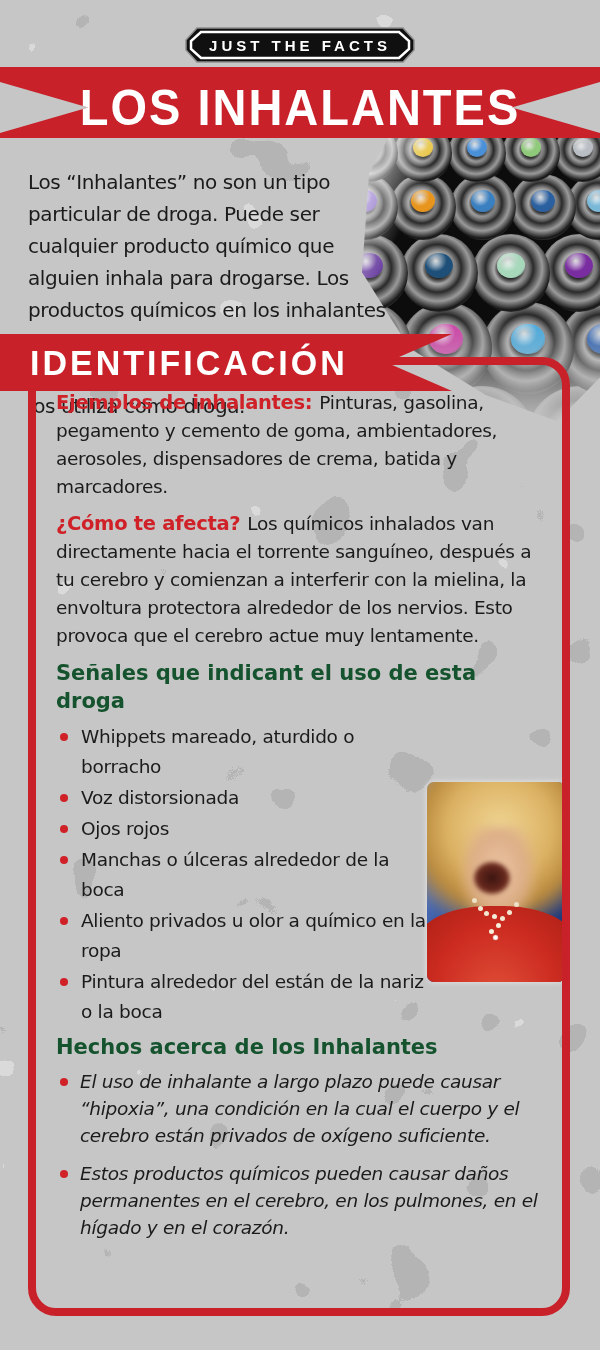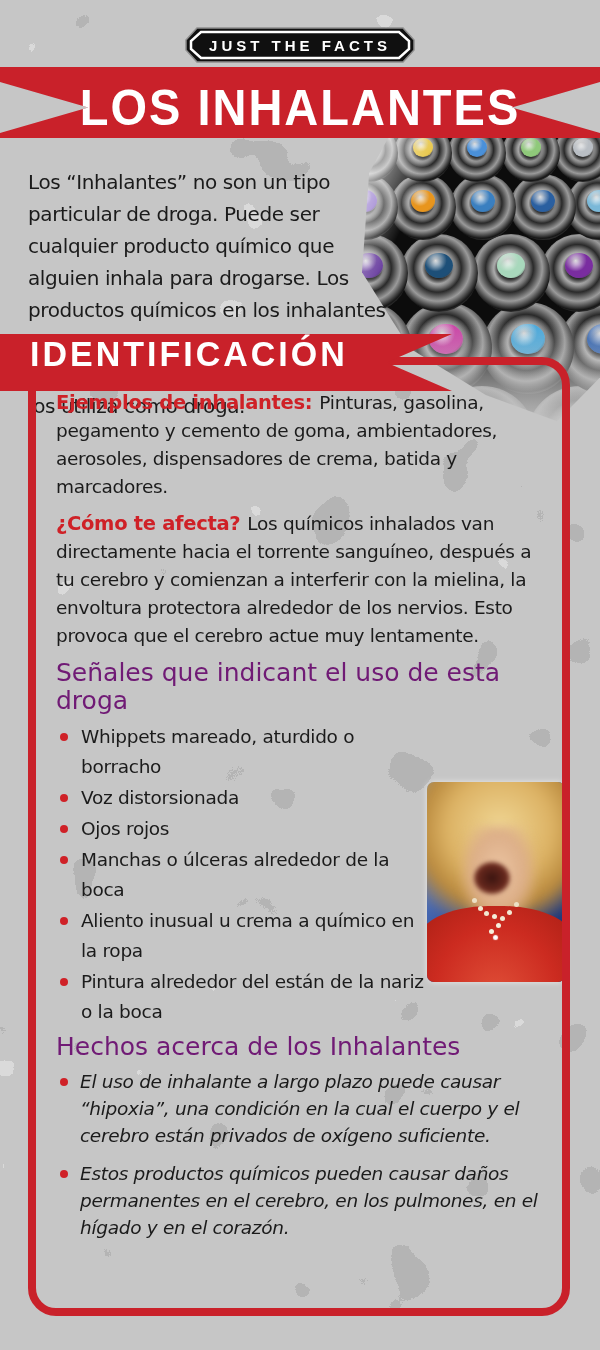--- a/index.html
+++ b/index.html
@@ -33,31 +33,31 @@
      background:radial-gradient(circle at 48% 44%,#e6e6e6 6%,#4c4c4c 16%,#b5b5b5 26%,#2a2a2a 40%,#9a9a9a 55%,#161616 70%,#777 82%,#050505 93%);}
   #cans .cap{position:absolute;left:32%;top:24%;width:36%;height:33%;border-radius:50%;
      box-shadow:0 3px 5px rgba(0,0,0,.65);}
   #cans .fade{position:absolute;left:0;top:0;width:100%;height:100%;
      background:linear-gradient(to bottom,rgba(198,198,198,0) 62%,rgba(198,198,198,.75) 88%,#c6c6c6 100%),
                 linear-gradient(115deg,rgba(255,255,255,.9) 0%,rgba(255,255,255,0) 22%);}
 
   
   #banner{left:0;top:334px;width:452px;height:57px;background:#c9212a;z-index:4;
      clip-path:polygon(0 0,100% 0,85.5% 50%,100% 100%,0 100%);
-     display:flex;align-items:flex-start;}
+     display:flex;align-items:center;}
   #banner-title{color:#fff;font-weight:bold;font-size:34px;letter-spacing:3px;
      padding-left:30px;transform:scaleY(1.05);white-space:nowrap;}
 
   
   #ibox{left:28px;top:357px;width:542px;min-height:959px;box-sizing:border-box;
      border:8px solid #c9212a;border-radius:28px;z-index:3;padding:24px 18px 0 20px;
      font-family:"DejaVu Sans",sans-serif;}
   #ibox p{margin:0 0 9px;font-size:18.5px;line-height:28px;letter-spacing:-0.3px;}
   .red-label{color:#cf2127;font-weight:bold;font-size:19.5px;margin-right:7px;}
-  .red-heading{color:#701a75;font-weight:normal;font-size:25px;line-height:28px;margin:2px 0 7px;}
+  .red-heading{color:#14532d;font-weight:bold;font-size:21px;line-height:28px;margin:2px 0 7px;}
   .blist{margin:0 0 6px;}
   .bitem{display:flex;font-size:18.5px;line-height:30px;letter-spacing:-0.3px;margin-bottom:1px;}
   .bitem .dot{flex:0 0 auto;width:8px;height:8px;border-radius:50%;background:#cf2127;margin:11px 13px 0 4px;}
   #senales-list{width:378px;}
   .fitem{display:flex;font-size:18.5px;line-height:27px;letter-spacing:-0.3px;margin-bottom:11px;font-style:italic;}
   .fitem .dot{flex:0 0 auto;width:8px;height:8px;border-radius:50%;background:#cf2127;margin:10px 12px 0 4px;}
 
   
   #woman{left:427px;top:782px;width:138px;height:200px;z-index:2;border-radius:7px;overflow:hidden;
      background:linear-gradient(135deg,#8fb0dd 0%,#5478c2 28%,#24418d 62%,#182f68 100%);
@@ -213,21 +213,21 @@
       <div class="bitem">
           <span class="dot"></span>
           <span>Ojos rojos</span>
         </div>
       <div class="bitem">
           <span class="dot"></span>
           <span>Manchas o úlceras alrededor de la boca</span>
         </div>
       <div class="bitem">
           <span class="dot"></span>
-          <span>Aliento inusual u crema a químico en la ropa</span>
+          <span>Aliento privados u olor a químico en la ropa</span>
         </div>
       <div class="bitem">
           <span class="dot"></span>
           <span>Pintura alrededor del están de la nariz o la boca</span>
         </div>
     </div>
 
     <div class="red-heading">Hechos acerca de los Inhalantes</div>
     <div class="blist">
       <div class="fitem">

